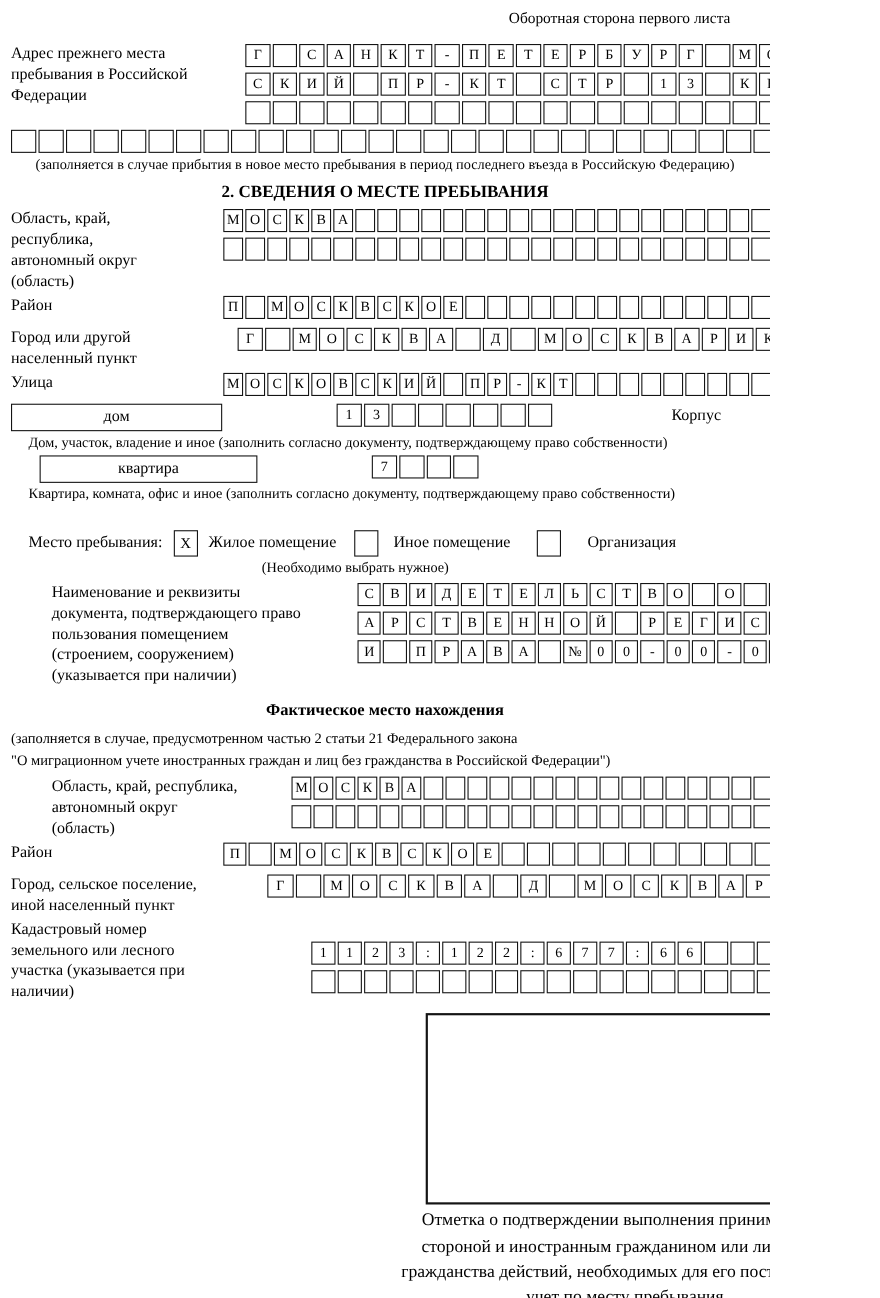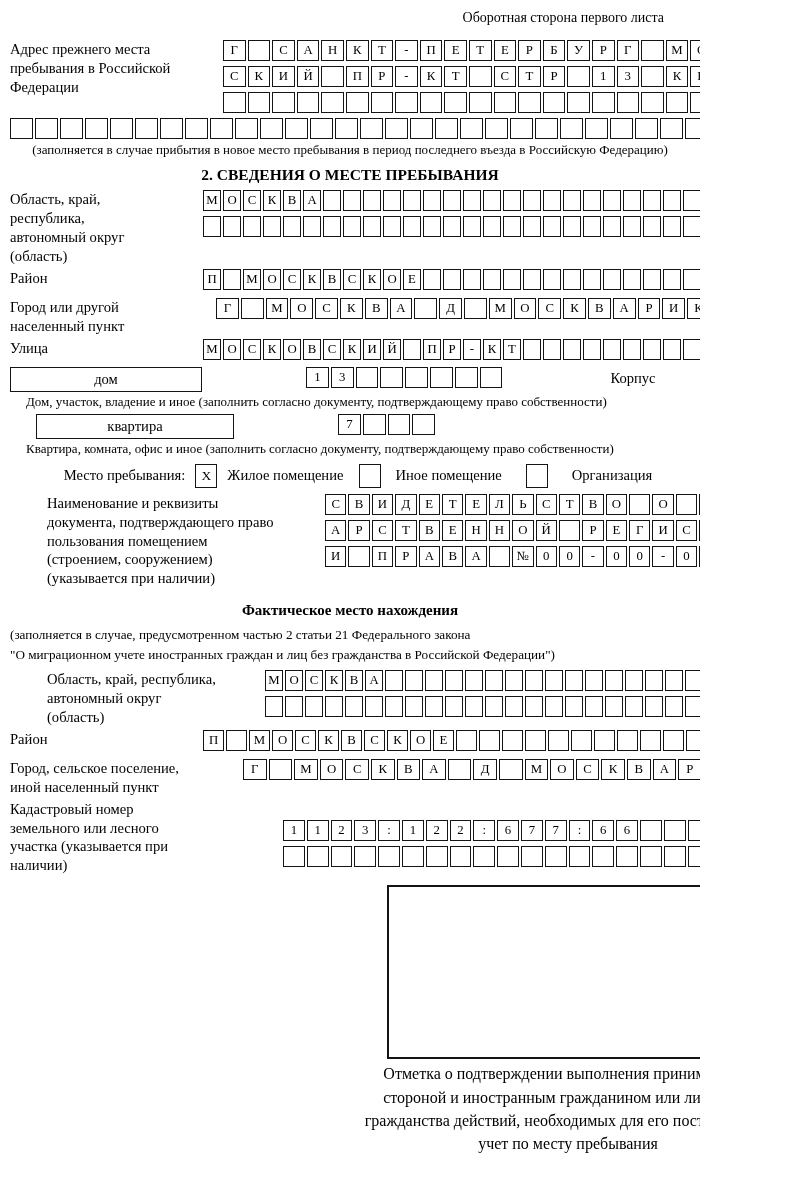--- a/index.html
+++ b/index.html
@@ -35,21 +35,21 @@
   .sub-title{text-align:center;font-weight:bold;font-size:15px;margin:14px 0 6px 0;}
   .bigbox{
     border:1.5px solid #141414;height:23px;display:flex;align-items:center;justify-content:center;
     font-size:14.6px;flex:0 0 auto;background:#fff;
   }
   .inline-lbl{font-size:14.6px;line-height:23px;flex:0 0 auto;}
   .chk{
     flex:0 0 auto;width:20px;height:22px;border:1.5px solid #141414;
     display:inline-flex;align-items:center;justify-content:center;font-size:13.5px;background:#fff;
   }
-  .chkrow{display:flex;align-items:center;margin-top:6px;justify-content:center;}
+  .chkrow{display:flex;align-items:center;margin-top:24px;}
   .hint{font-size:13px;margin-left:228px;margin-top:2px;}
   .note{font-size:13.2px;line-height:1.45;}
   .stamp{border:2px solid #141414;width:356px;height:170px;margin-left:377px;margin-top:10px;background:#fff;}
   .stamp-cap{width:436px;margin-left:340px;text-align:center;font-size:16px;line-height:1.45;margin-top:3px;}
   .mt2{margin-top:2px;} .mt4{margin-top:4px;} .mt6{margin-top:6px;margin-left:37px;}
   .gap8{width:8px;flex:0 0 auto;} .gap12{width:12px;flex:0 0 auto;}
   .kad-offset{margin-top:20px;}
 </style>
 </head>
 <body>
@@ -398,20 +398,21 @@
 
   <div class="chkrow" style="margin-left:16px;">
     <span class="lbl">Место пребывания:</span>
     <span class="chk" style="margin:0 10px 0 10px;">X</span>
     <span class="lbl">Жилое помещение</span>
     <span class="chk" style="margin:0 14px 0 16px;"></span>
     <span class="lbl">Иное помещение</span>
     <span class="chk" style="margin:0 24px 0 24px;"></span>
     <span class="lbl">Организация</span>
   </div>
+  <div class="hint">(Необходимо выбрать нужное)</div>
 
   <div class="frow mt6">
     <div class="lbl lw230">Наименование и реквизиты документа, подтверждающего право пользования помещением (строением, сооружением) (указывается при наличии)</div>
     <div class="rows">
       <div class="cellrow cwe">
           <span class="cell">С</span>
           <span class="cell">В</span>
           <span class="cell">И</span>
           <span class="cell">Д</span>
           <span class="cell">Е</span>

